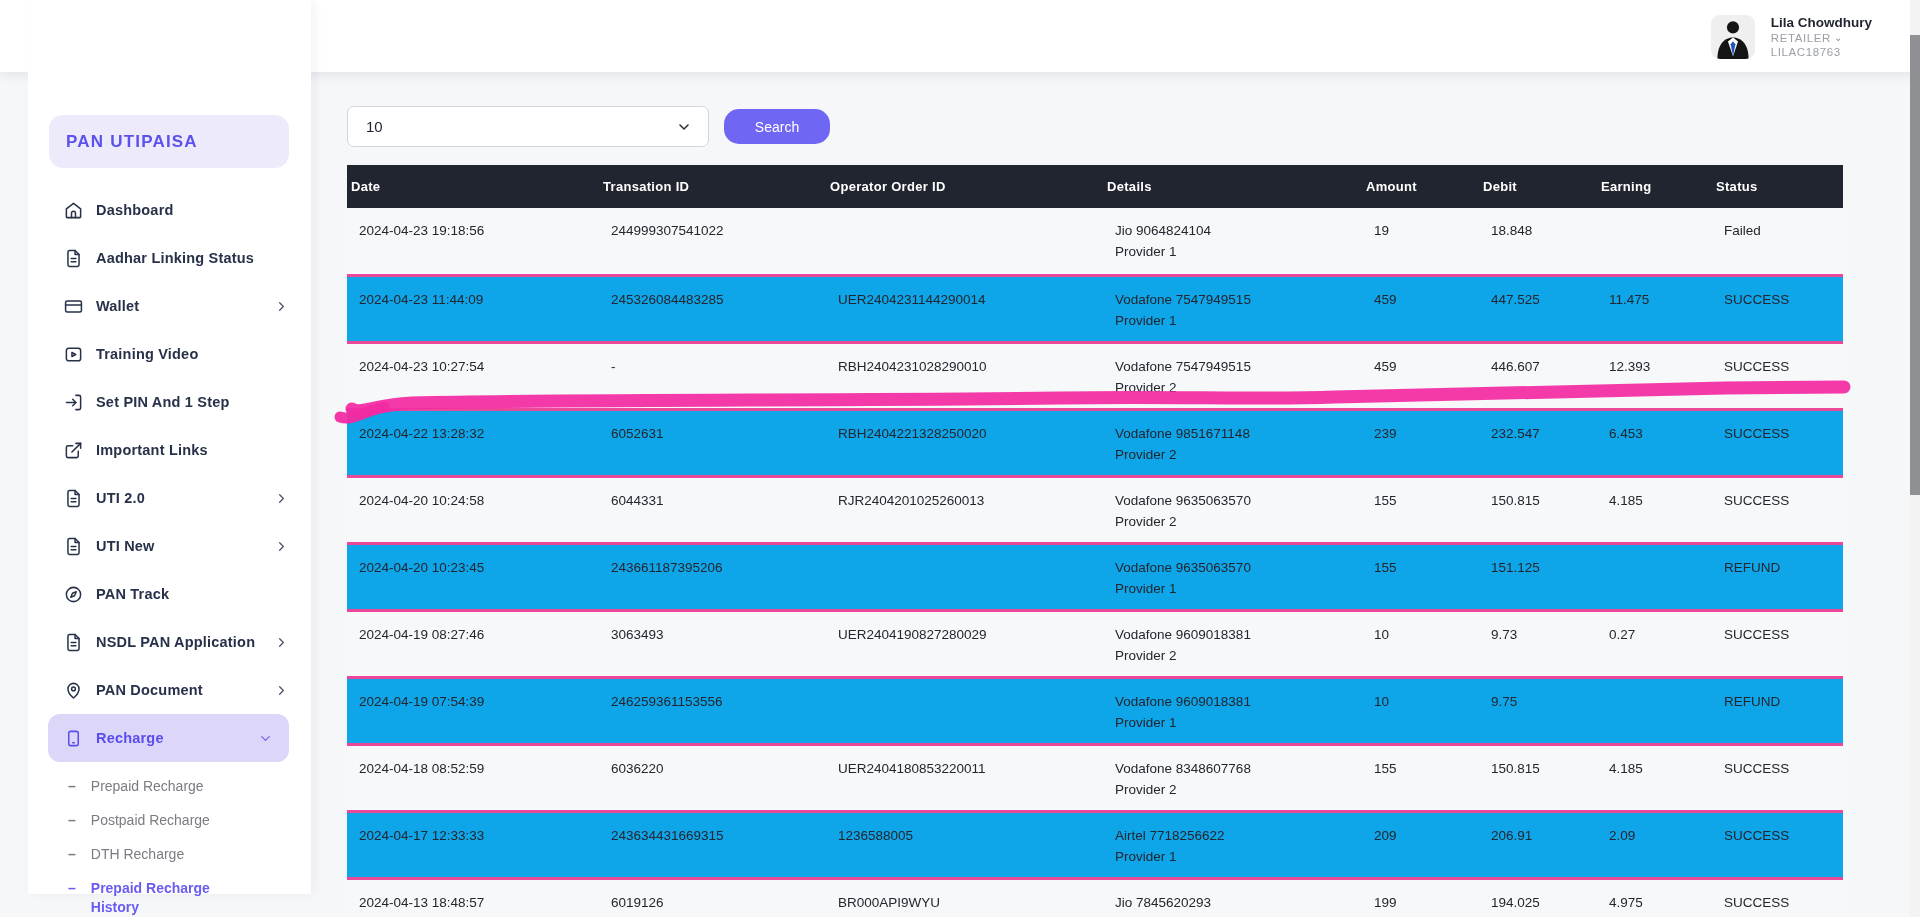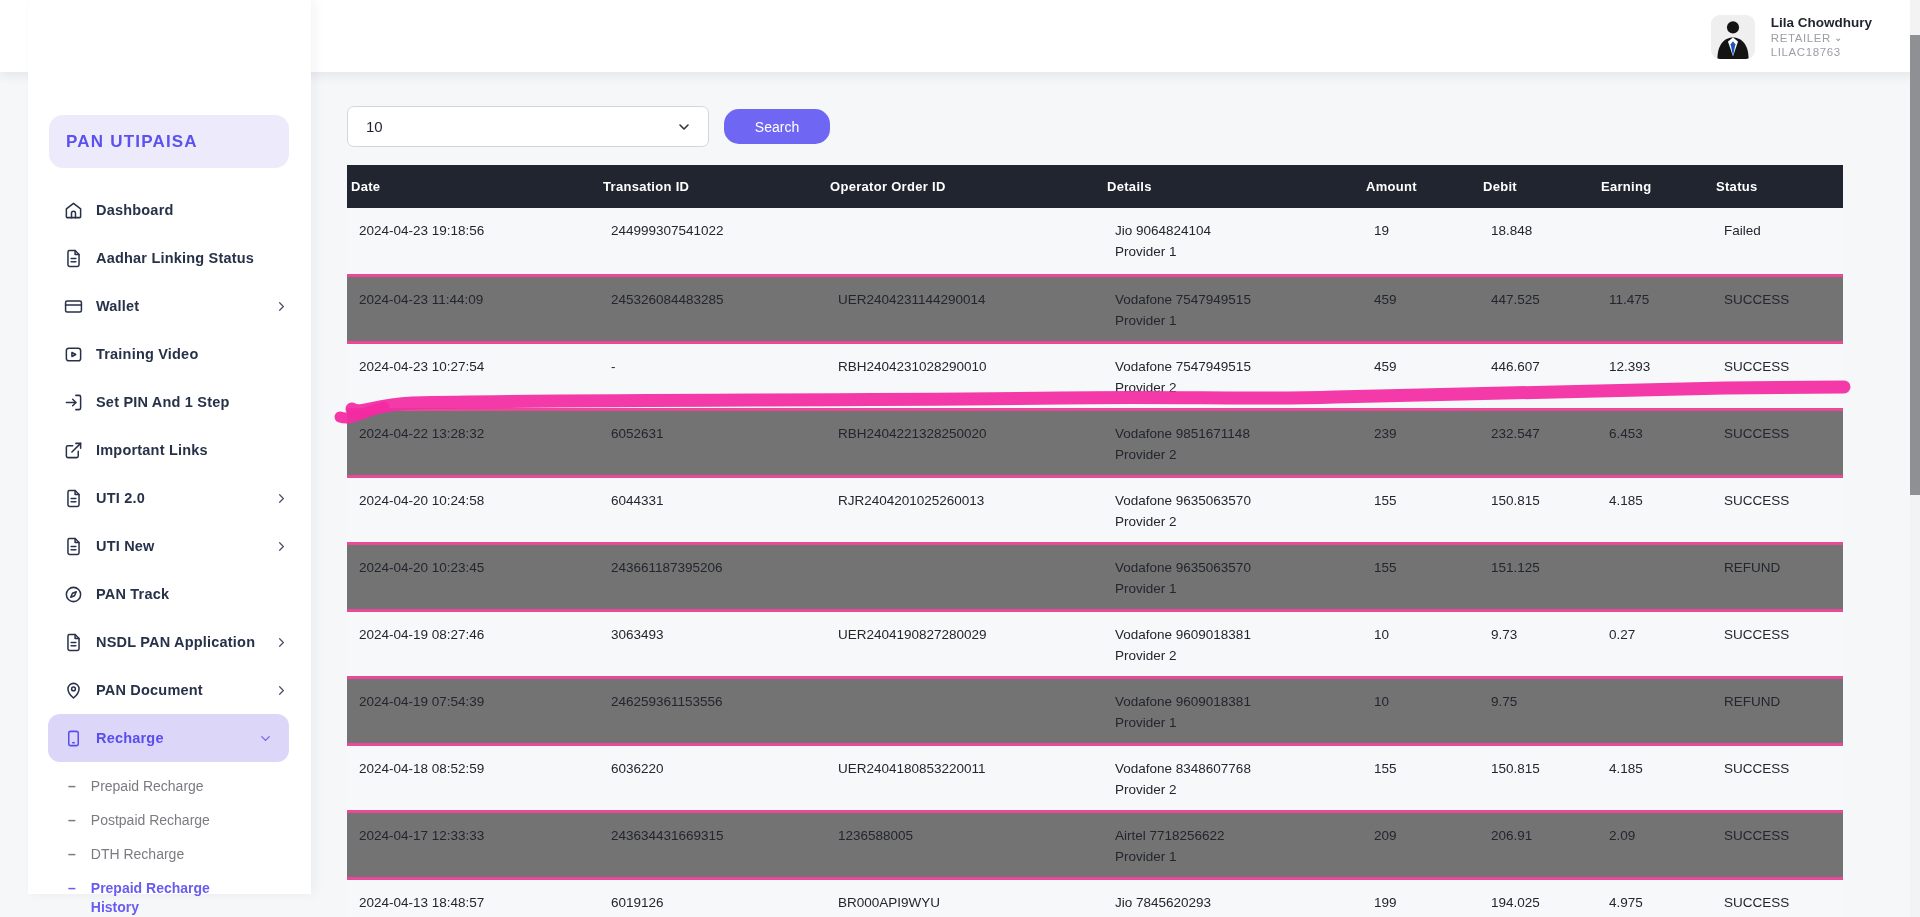--- a/index.html
+++ b/index.html
@@ -41,21 +41,21 @@
                 color:#fff; font-size:14px; font-family:inherit; border:none; border-radius:15px; cursor:pointer; z-index:3; }
 
   
   .tablewrap { position:absolute; left:347px; top:165px; width:1496px; z-index:2; }
   table { border-collapse:collapse; width:1496px; table-layout:fixed; }
   thead th { background:#20252f; color:#fff; font-size:13px; font-weight:700; letter-spacing:.3px;
              text-align:left; height:43px; padding:0 4px; }
   tbody td { padding:15px 12px 10px 12px; vertical-align:top; font-size:13.5px; color:#23262e; height:67px; }
   tbody tr { border-bottom:3px solid #ec4899; }
   tbody tr.odd  { background:#f7f8fa; }
-  tbody tr.even { background:#737373; }
+  tbody tr.even { background:#0ea5e9; }
   .d2 { margin-top:6px; }
 
   
   .marker { position:absolute; left:300px; top:372px; width:1560px; height:60px; z-index:12; pointer-events:none; }
 
   
   .scroll-track { position:absolute; right:0; top:0; width:10px; height:917px; background:#f3f3f3; z-index:20; }
   .scroll-thumb { position:absolute; top:35px; left:0; width:10px; height:460px; background:#8e9094; cursor:pointer; }
 </style>
 </head>

